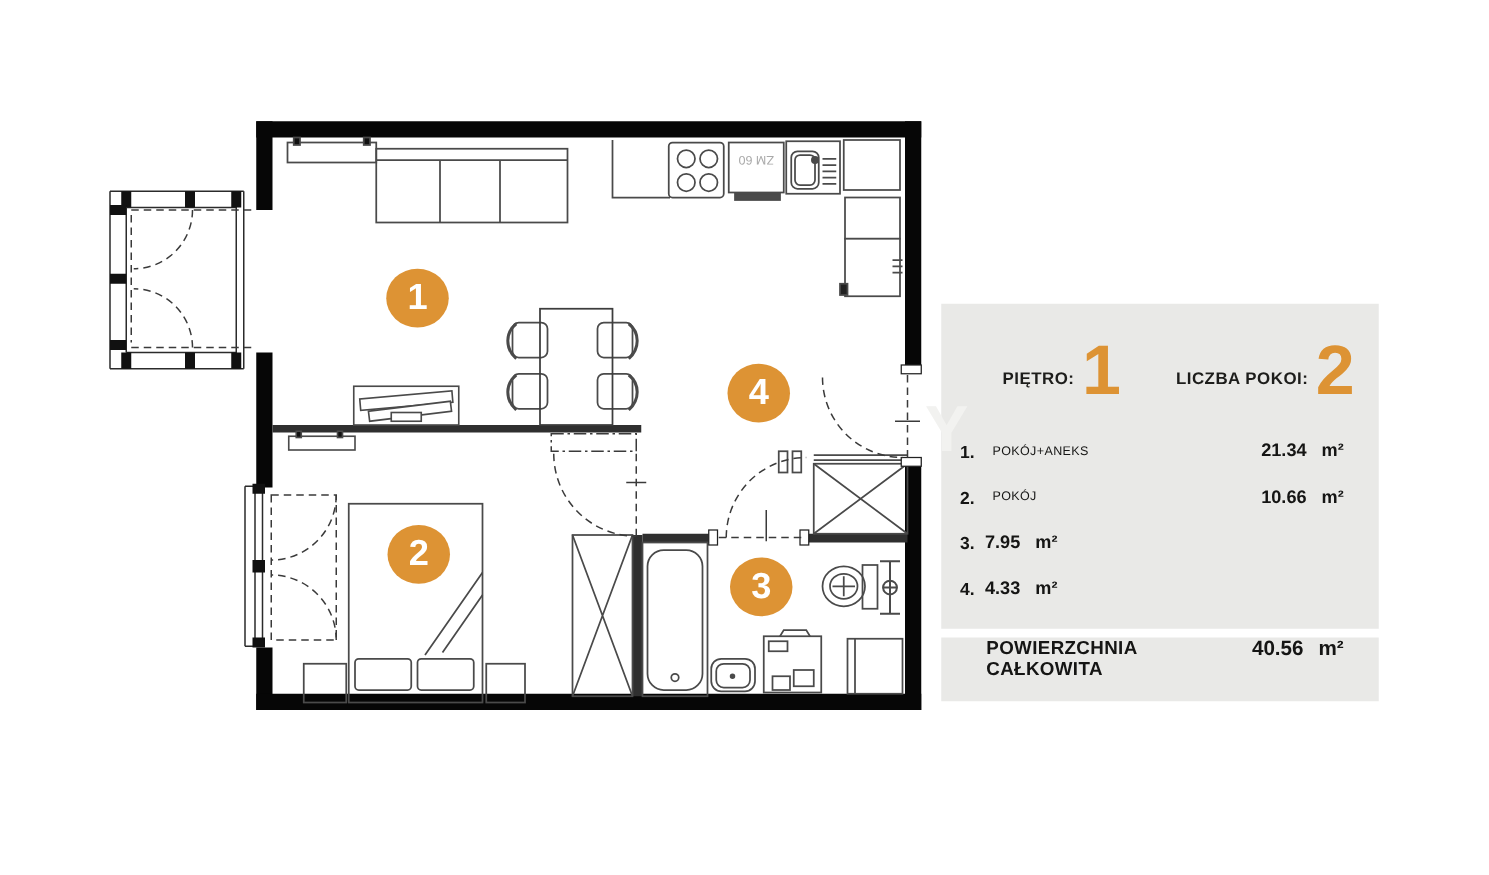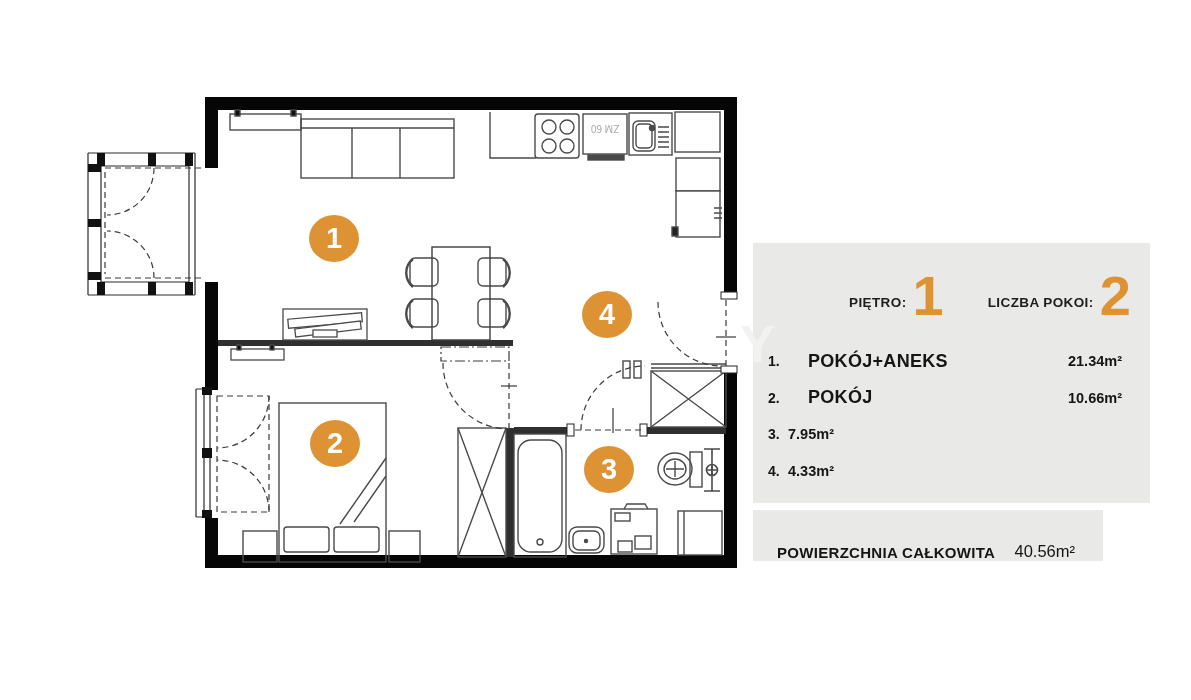--- a/index.html
+++ b/index.html
@@ -10,36 +10,36 @@
   
   .room-marker{position:absolute;width:50px;height:47px;border-radius:50%;
     display:flex;align-items:center;justify-content:center;
     color:#fff;font-size:29px;font-weight:700;line-height:1;}
   .m1{left:309px;top:215px;}
   .m2{left:310px;top:420px;}
   .m3{left:584px;top:446px;}
   .m4{left:582px;top:291px;}
 
   
-  .panel{position:absolute;left:753px;top:243px;width:350px;height:260px;padding-left:47px;}
+  .panel{position:absolute;left:753px;top:243px;width:350px;height:260px;}
   .panel-header{display:flex;align-items:flex-end;margin:14px 0 0 49px;height:62px;}
   .hlabel{font-size:13.5px;font-weight:700;letter-spacing:.4px;color:#1d1d1b;margin-bottom:9px;}
   .hbig{font-size:56px;font-weight:700;line-height:.82;margin-left:6px;}
   .hspacer{width:44px;}
   .rows{position:absolute;left:0;top:100px;right:0;}
   .lrow{height:36.5px;display:flex;align-items:center;padding:0 28px 0 15px;color:#151514;}
   .rno{width:20px;font-size:14px;font-weight:700;}
-  .rname{flex:1;font-size:18px;font-weight:700;letter-spacing:.3px;margin-left:20px;}
+  .rname{flex:1;font-size:10px;font-weight:400;letter-spacing:.3px;margin-left:6px;}
   .rarea{font-size:14.5px;font-weight:700;}
-  .unit{margin-left:0;}
+  .unit{margin-left:12px;}
   .panel-footer{position:absolute;left:753px;top:510px;width:350px;height:51px;
-    display:flex;align-items:flex-end;justify-content:space-between;padding:0 28px 0 24px;
+    display:flex;align-items:flex-start;justify-content:space-between;padding:0 28px 0 36px;
     box-sizing:border-box;color:#151514;}
   .flabel{font-size:15px;font-weight:700;letter-spacing:.3px;}
-  .fvalue{font-size:16.5px;font-weight:400;}
+  .fvalue{font-size:16.5px;font-weight:700;}
   .watermark{position:absolute;left:740px;top:318px;font-size:52px;font-weight:700;
     color:#f2f2f0;line-height:1;pointer-events:none;}
 </style>
 </head>
 <body>
 
 <div class="stage">
 
   <svg class="plan-svg" width="1191" height="700" viewBox="0 0 1191 700">
 

